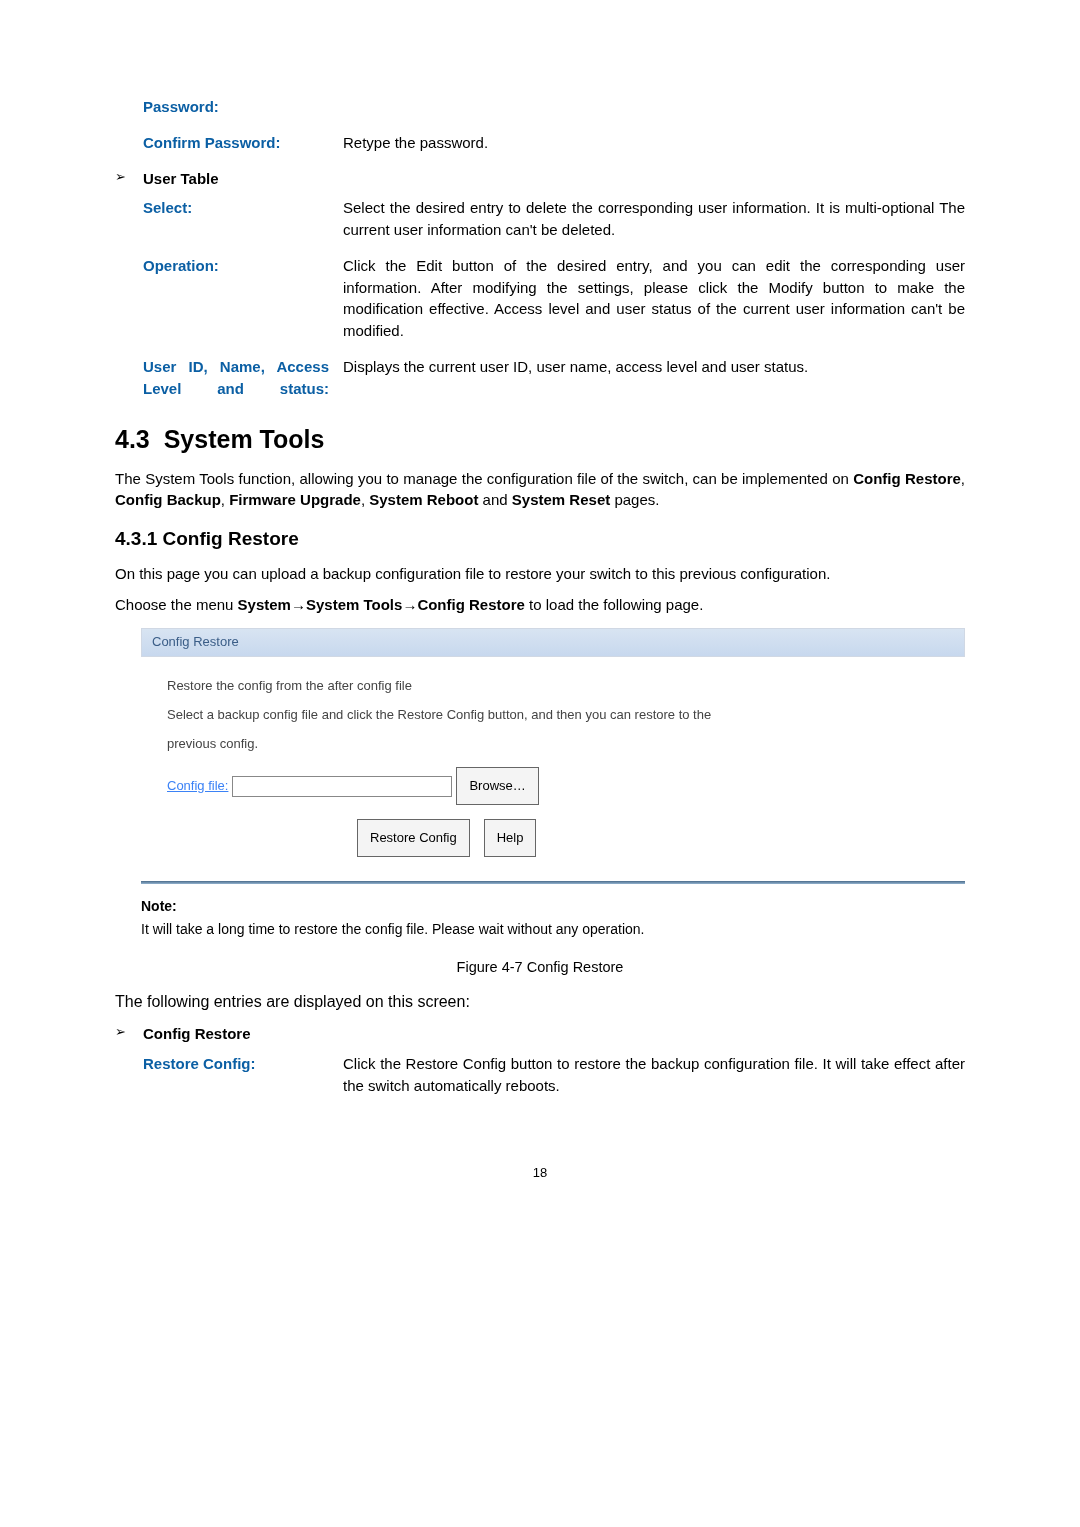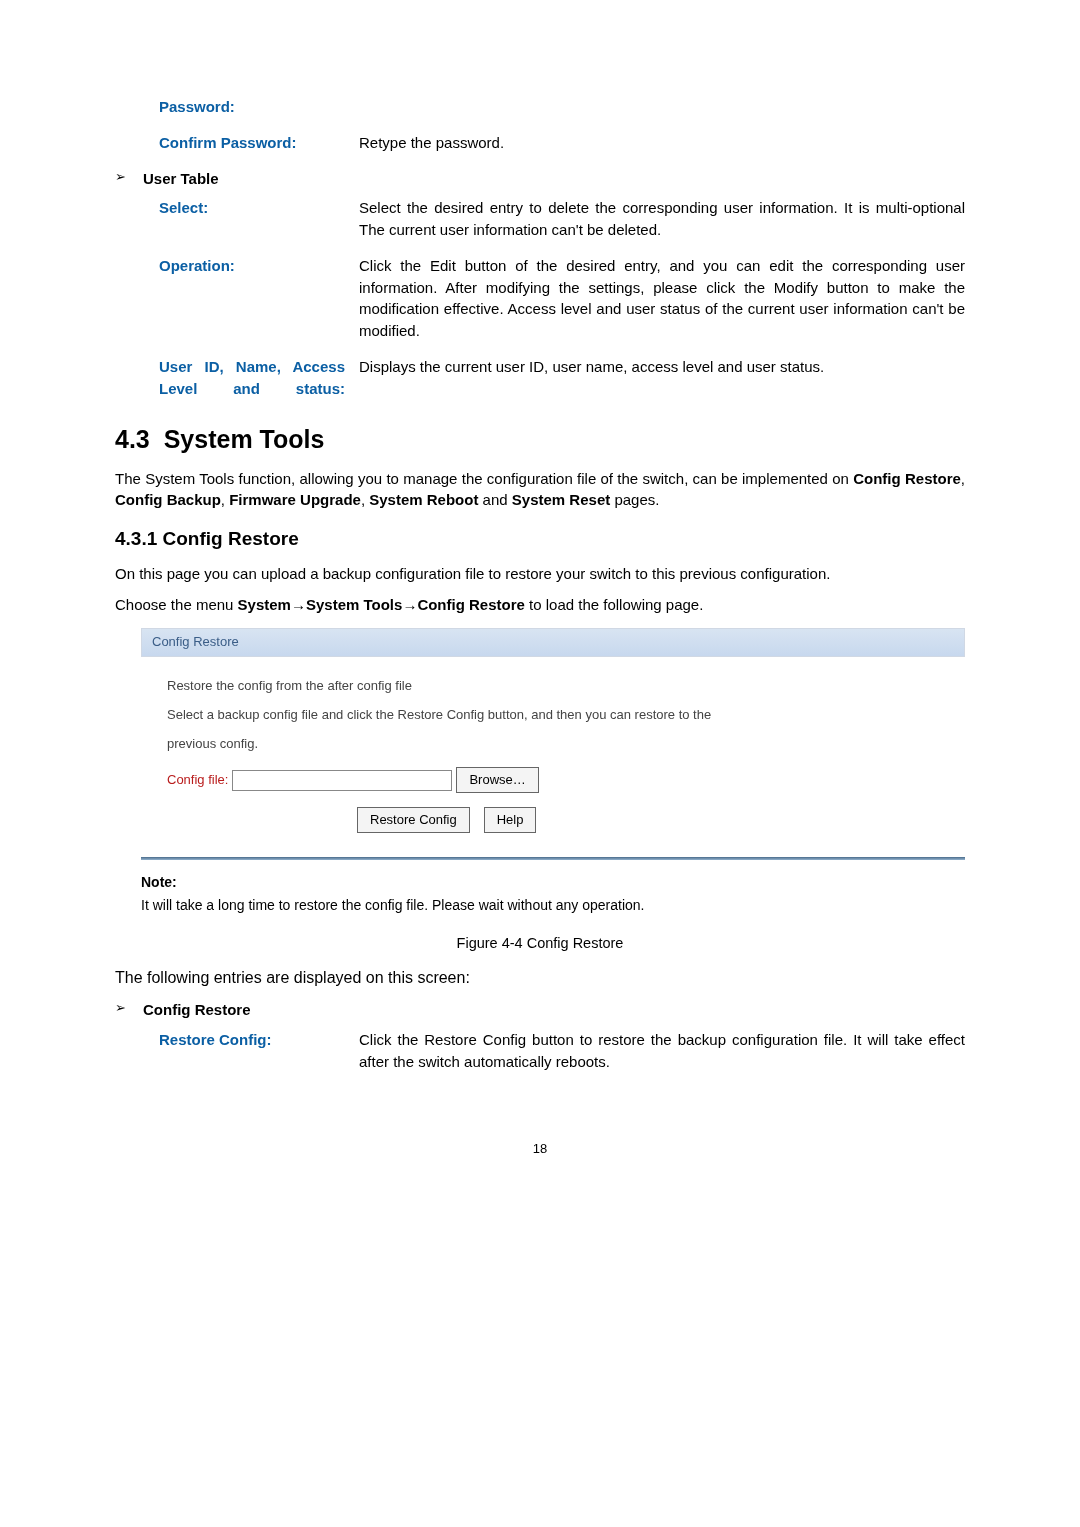--- a/index.html
+++ b/index.html
@@ -16,51 +16,51 @@
   .page {
     padding: 90px 115px 50px 115px;
   }
   .def-row { display: flex; margin: 6px 0 14px 0; }
   .def-term { color: #0b5fa4; font-weight: bold; width: 200px; flex: 0 0 200px; padding-right: 14px; text-align: left; }
   .def-term.wide-justify { text-align: justify; text-align-last: justify; }
   .def-desc { flex: 1; text-align: justify; }
   .bullet-row { display: flex; margin: 6px 0 8px 0; }
   .bullet-mark { width: 28px; flex: 0 0 28px; font-size: 13px; }
   .bullet-text { font-weight: bold; }
-  .indent-block { margin-left: 44px; }
+  .indent-block { margin-left: 28px; }
   h2.sec { font-size: 25px; font-weight: bold; margin: 22px 0 10px 0; }
   h3.sub { font-size: 19px; font-weight: bold; margin: 14px 0 8px 0; }
   p.body { margin: 10px 0; text-align: justify; }
   .bold { font-weight: bold; }
   .figure-wrap { margin: 12px 0 0 26px; }
   .panel-header {
     background: linear-gradient(#d8e4f2, #c7d8ee);
     color: #3a5d87;
     font-size: 13px;
     padding: 4px 10px;
     border: 1px solid #d0d8e4;
   }
   .panel-body {
     background: #fff;
     padding: 10px 26px 14px 26px;
     font-size: 13px;
     color: #444;
   }
   .panel-body .line { margin: 10px 0; }
   .file-row { display: flex; align-items: center; gap: 4px; margin: 14px 0; }
-  .file-label { color: #b91c1c; }
+  .file-label { color: #3b82f6; text-decoration: underline; }
   .file-input {
     border: 1px solid #888; height: 21px; width: 220px; background: #fff;
   }
   .btn {
     border: 1px solid #666;
     background: #f4f4f4;
     font-size: 13px;
     padding: 1px 12px;
-    height: 26px; line-height: 18px;
+    height: 38px; line-height: 18px;
     cursor: pointer;
     font-family: inherit;
   }
   .btn-row { display:flex; gap:14px; margin: 12px 0 6px 190px; }
   .divider {
     height: 3px;
     background: linear-gradient(#4a6b8a, #93b3cf);
     margin: 4px 0;
   }
   .note-block { margin: 12px 0 0 26px; font-size: 14px; }
@@ -134,21 +134,21 @@
       </div>
     </div>
   </div>
 
   <div class="divider" style="margin-left:26px"></div>
   <div class="note-block">
     <div class="note-title">Note:</div>
     <div class="note-text">It will take a long time to restore the config file. Please wait without any operation.</div>
   </div>
 
-  <div class="caption">Figure 4-4 Config Restore</div>
+  <div class="caption">Figure 4-7 Config Restore</div>
 
   <p class="body" style="font-size:16px">The following entries are displayed on this screen:</p>
 
   <div class="bullet-row">
     <span class="bullet-mark">➢</span>
     <span class="bullet-text">Config Restore</span>
   </div>
 
   <div class="indent-block">
     <div class="def-row">

